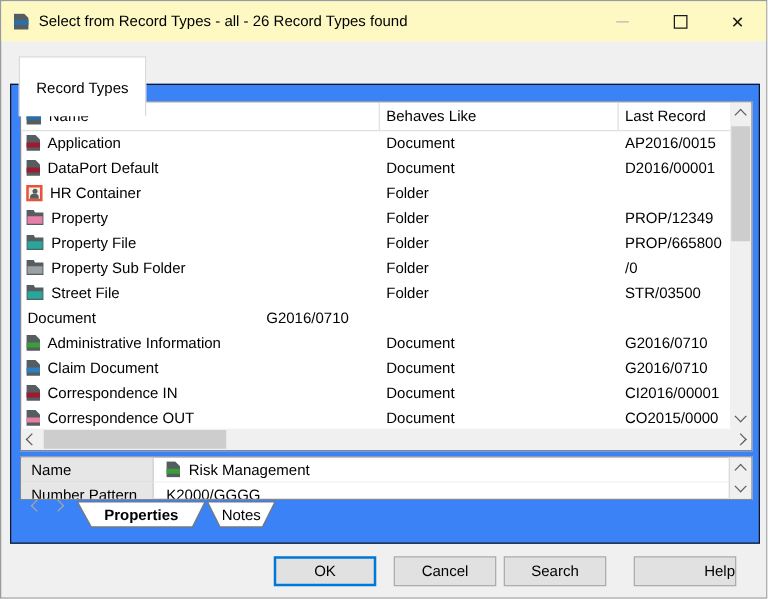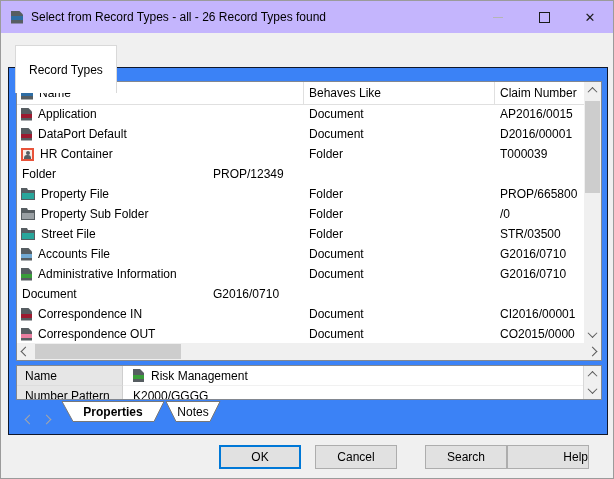--- a/index.html
+++ b/index.html
@@ -1,20 +1,20 @@
 <!DOCTYPE html>
 <html><head>
 <meta charset="utf-8">
 <style>
   html,body{margin:0;padding:0;}
   body{width:614px;height:479px;font-family:"Liberation Sans","DejaVu Sans",sans-serif;font-size:12px;color:#000;}
   .window{position:relative;width:612px;height:477px;background:#f0f0f0;border:1px solid #9b9b9b;overflow:hidden;}
 
   
-  .titlebar{position:absolute;left:0;top:0;width:100%;height:32px;background:#c4b5fd;display:flex;align-items:center;}
+  .titlebar{position:absolute;left:0;top:0;width:100%;height:32px;background:#fef9c3;display:flex;align-items:center;}
   .titlebar .title{margin-left:8px;white-space:nowrap;}
   .win-controls{position:absolute;right:0;top:0;height:32px;display:flex;}
   .win-btn{width:46px;height:32px;display:flex;align-items:center;justify-content:center;}
   .glyph-min{width:10px;height:1px;background:#b5b5b5;}
   .glyph-max{width:9px;height:9px;border:1px solid #1a1a1a;}
   .glyph-close{font-size:13px;color:#1a1a1a;line-height:1;}
 
   
   .ric{display:inline-block;flex:0 0 auto;}
   .ic-doc{position:relative;width:11px;height:13px;background:#565d61;clip-path:polygon(0 0,7px 0,11px 4px,11px 13px,0 13px);}
@@ -65,29 +65,29 @@
 
   
   .props{position:absolute;left:7px;top:297px;width:584px;height:33px;border:1px solid #828790;background:#fff;overflow:hidden;}
   .prow{display:flex;height:20px;}
   .plabel{width:106px;background:#e6e6e6;border-right:1px solid #cfcfcf;border-bottom:1px solid #dddddd;display:flex;align-items:center;padding-left:8px;box-sizing:border-box;}
   .pvalue{flex:1;display:flex;align-items:center;padding-left:10px;gap:7px;border-bottom:1px solid #f1f1f1;overflow:hidden;white-space:nowrap;}
   .mini-scroll{position:absolute;right:0;top:0;bottom:0;width:17px;background:#f0f0f0;border-left:1px solid #d9d9d9;display:flex;flex-direction:column;}
   .mini-scroll .sb-btn{width:17px;height:16px;}
 
   
-  .sheet-strip{position:absolute;left:7px;top:333px;height:22px;display:flex;align-items:flex-end;}
+  .sheet-strip{position:absolute;left:7px;top:333px;height:22px;display:flex;align-items:flex-start;}
   .sheet-nav{display:flex;gap:10px;margin:0 10px 0 10px;}
   .sheet-tabs-svg text{font-family:"Liberation Sans","DejaVu Sans",sans-serif;font-size:12px;}
 
   
   .btn{position:absolute;top:444px;width:82px;height:24px;background:#e1e1e1;border:1px solid #adadad;display:flex;align-items:center;justify-content:center;box-sizing:border-box;}
   .btn-ok{left:218px;border:2px solid #0078d7;}
   .btn-cancel{left:314px;}
-  .btn-search{left:424px;align-items:center;}
+  .btn-search{left:402px;align-items:center;}
   .btn-help{left:506px;justify-content:flex-end;}
 </style>
 </head>
 <body>
 
 <div class="window">
 
   <div class="titlebar">
     <span class="ric ic-rt" style="margin-left:10px;"></span>
     <span class="title">Select from Record Types - all - 26 Record Types found</span>
@@ -112,21 +112,21 @@
     <div class="listview">
       <div class="lv-header">
         <div class="hcell hc-name">
           <span class="ric ic-rt"></span>
           <span>Name</span>
         </div>
         <div class="hcell hc-behaves">
           <span>Behaves Like</span>
         </div>
         <div class="hcell hc-last">
-          <span>Claim Number</span>
+          <span>Last Record</span>
         </div>
       </div>
 
       <div class="lv-rows">
           <div class="lv-row">
     <div class="cell c-name">
               <span class="ric ic-doc" style="--c: #9c1b30;"></span>
               <span class="txt">Application</span>
             </div>
     <div class="cell c-behaves">Document</div>
@@ -139,23 +139,26 @@
             </div>
     <div class="cell c-behaves">Document</div>
     <div class="cell c-last">D2016/00001</div>
   </div>
           <div class="lv-row">
     <div class="cell c-name">
               <span class="ric ic-hr" style="--c: #e8533a;"></span>
               <span class="txt">HR Container</span>
             </div>
     <div class="cell c-behaves">Folder</div>
-    <div class="cell c-last">T000039</div>
-  </div>
-          <div class="lv-row">
+  </div>
+          <div class="lv-row">
+    <div class="cell c-name">
+              <span class="ric ic-folder" style="--c: #e87fa8;"></span>
+              <span class="txt">Property</span>
+            </div>
     <div class="cell c-behaves">Folder</div>
     <div class="cell c-last">PROP/12349</div>
   </div>
           <div class="lv-row">
     <div class="cell c-name">
               <span class="ric ic-folder" style="--c: #29a69b;"></span>
               <span class="txt">Property File</span>
             </div>
     <div class="cell c-behaves">Folder</div>
     <div class="cell c-last">PROP/665800</div>
@@ -170,36 +173,36 @@
   </div>
           <div class="lv-row">
     <div class="cell c-name">
               <span class="ric ic-folder" style="--c: #29a69b;"></span>
               <span class="txt">Street File</span>
             </div>
     <div class="cell c-behaves">Folder</div>
     <div class="cell c-last">STR/03500</div>
   </div>
           <div class="lv-row">
-    <div class="cell c-name">
-              <span class="ric ic-doc" style="--c: #72aad4;"></span>
-              <span class="txt">Accounts File</span>
-            </div>
     <div class="cell c-behaves">Document</div>
     <div class="cell c-last">G2016/0710</div>
   </div>
           <div class="lv-row">
     <div class="cell c-name">
               <span class="ric ic-doc" style="--c: #3a9e3a;"></span>
               <span class="txt">Administrative Information</span>
             </div>
     <div class="cell c-behaves">Document</div>
     <div class="cell c-last">G2016/0710</div>
   </div>
           <div class="lv-row">
+    <div class="cell c-name">
+              <span class="ric ic-doc" style="--c: #2e7fc1;"></span>
+              <span class="txt">Claim Document</span>
+            </div>
     <div class="cell c-behaves">Document</div>
     <div class="cell c-last">G2016/0710</div>
   </div>
           <div class="lv-row">
     <div class="cell c-name">
               <span class="ric ic-doc" style="--c: #9c1b30;"></span>
               <span class="txt">Correspondence IN</span>
             </div>
     <div class="cell c-behaves">Document</div>
     <div class="cell c-last">CI2016/00001</div>

